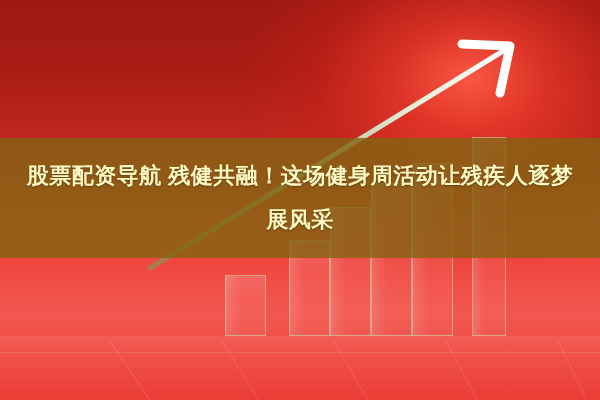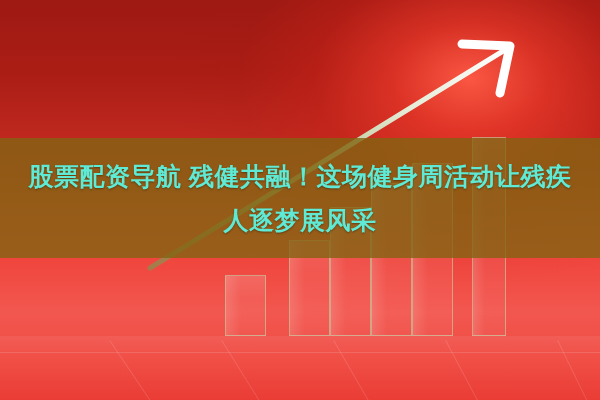--- a/index.html
+++ b/index.html
@@ -99,22 +99,22 @@
     display: flex;
     align-items: center;
     justify-content: center;
   }
   .headline {
     width: 580px;
     margin: 0;
     padding: 0 8px;
     box-sizing: border-box;
     text-align: center;
-    color: #5eead4;
-    font-size: 25px;
+    color: #fef9c3;
+    font-size: 22px;
     line-height: 44px;
     font-weight: 700;
     letter-spacing: 0.5px;
     text-shadow: 0 1px 2px rgba(0,0,0,0.35);
     white-space: pre-line;
   }
 </style>
 </head>
 <body>
 

